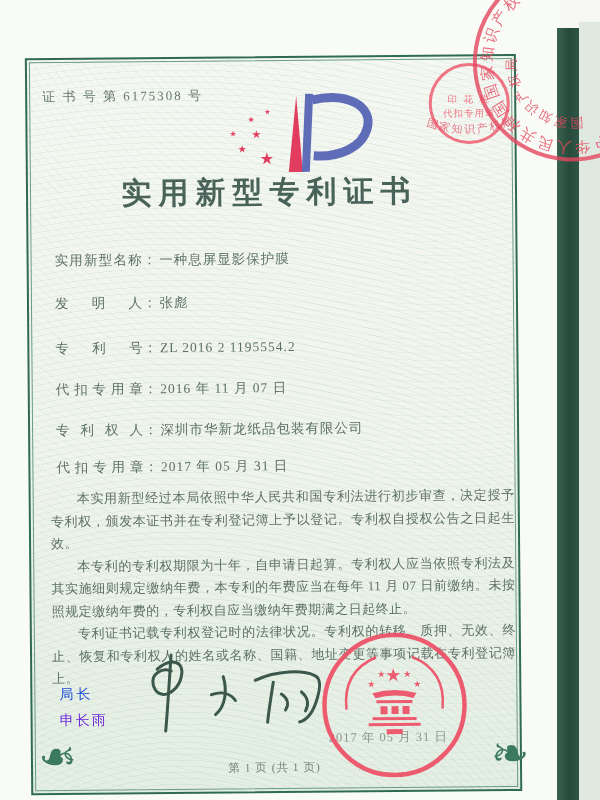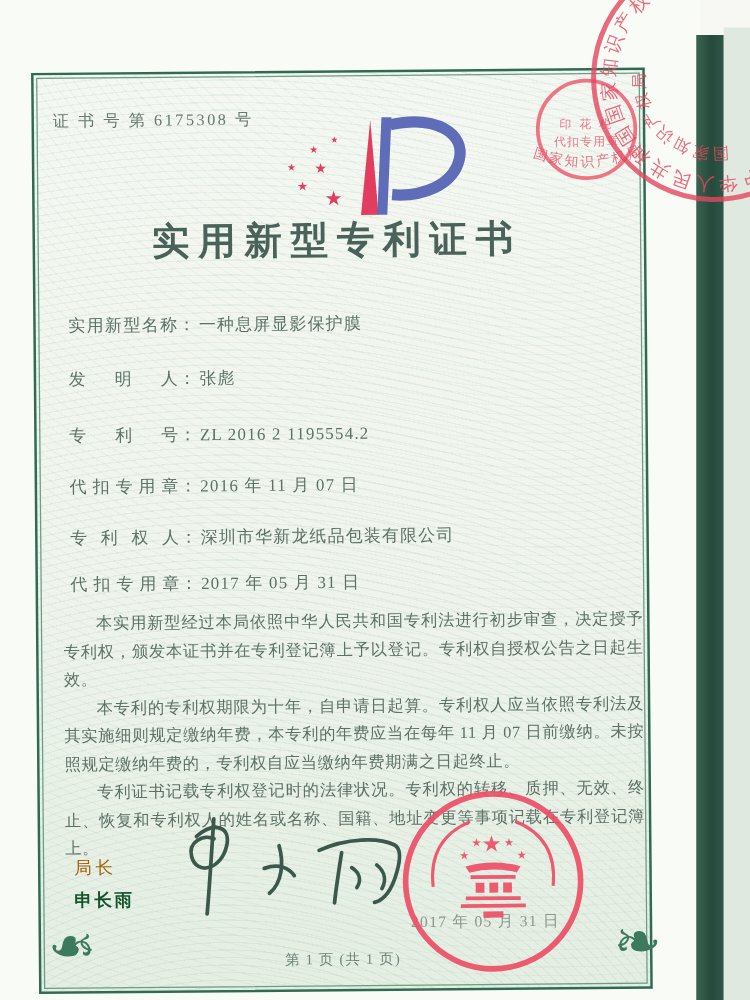--- a/index.html
+++ b/index.html
@@ -25,22 +25,22 @@
   .fl-br{left:488px;top:732px;}
   .cert-no{position:absolute;left:45px;top:86px;font-size:13px;letter-spacing:2px;color:#66796e;}
   .logo{position:absolute;left:212px;top:86px;}
   .title{position:absolute;left:28px;top:172px;width:487px;text-align:center;
     font-size:30px;font-weight:600;letter-spacing:7px;color:#4a635a;}
   .field{position:absolute;left:56px;font-size:13.5px;color:#5d7066;letter-spacing:1px;white-space:nowrap;}
   .flabel{display:inline-block;width:88px;text-align:justify;text-align-last:justify;}
   .fvalue{margin-left:2px;}
   .paras{position:absolute;left:50px;top:486px;width:464px;}
   .paras p{margin:0;font-size:13px;line-height:22.5px;color:#5d7066;text-align:justify;text-indent:2em;letter-spacing:0.5px;}
-  .director-label{position:absolute;left:57px;top:684px;font-size:14px;letter-spacing:3px;color:#a16207;}
-  .director-name{position:absolute;left:57px;top:710px;font-size:14px;letter-spacing:2px;color:#14532d;font-weight:bold;}
+  .director-label{position:absolute;left:57px;top:684px;font-size:14px;letter-spacing:3px;color:#1d4ed8;}
+  .director-name{position:absolute;left:57px;top:710px;font-size:14px;letter-spacing:2px;color:#6d28d9;}
   .signature{position:absolute;left:125px;top:650px;}
   .seal-date{position:absolute;left:326px;top:730px;font-size:12.5px;letter-spacing:1px;color:#8a968c;}
   .office-seal{position:absolute;left:312px;top:628px;opacity:.92;}
   .footer{position:absolute;left:28px;top:760px;width:487px;text-align:center;font-size:11.5px;color:#70837a;letter-spacing:1px;}
   .tax-stamp{position:absolute;left:426px;top:60px;opacity:.85;}
   .corner-stamp{position:absolute;left:455px;top:-55px;opacity:.8;}
   .extra-arc{position:absolute;left:423px;top:112px;opacity:.75;}
   svg text{font-family:"Liberation Serif","DejaVu Serif",serif;}
 </style>
 </head>

